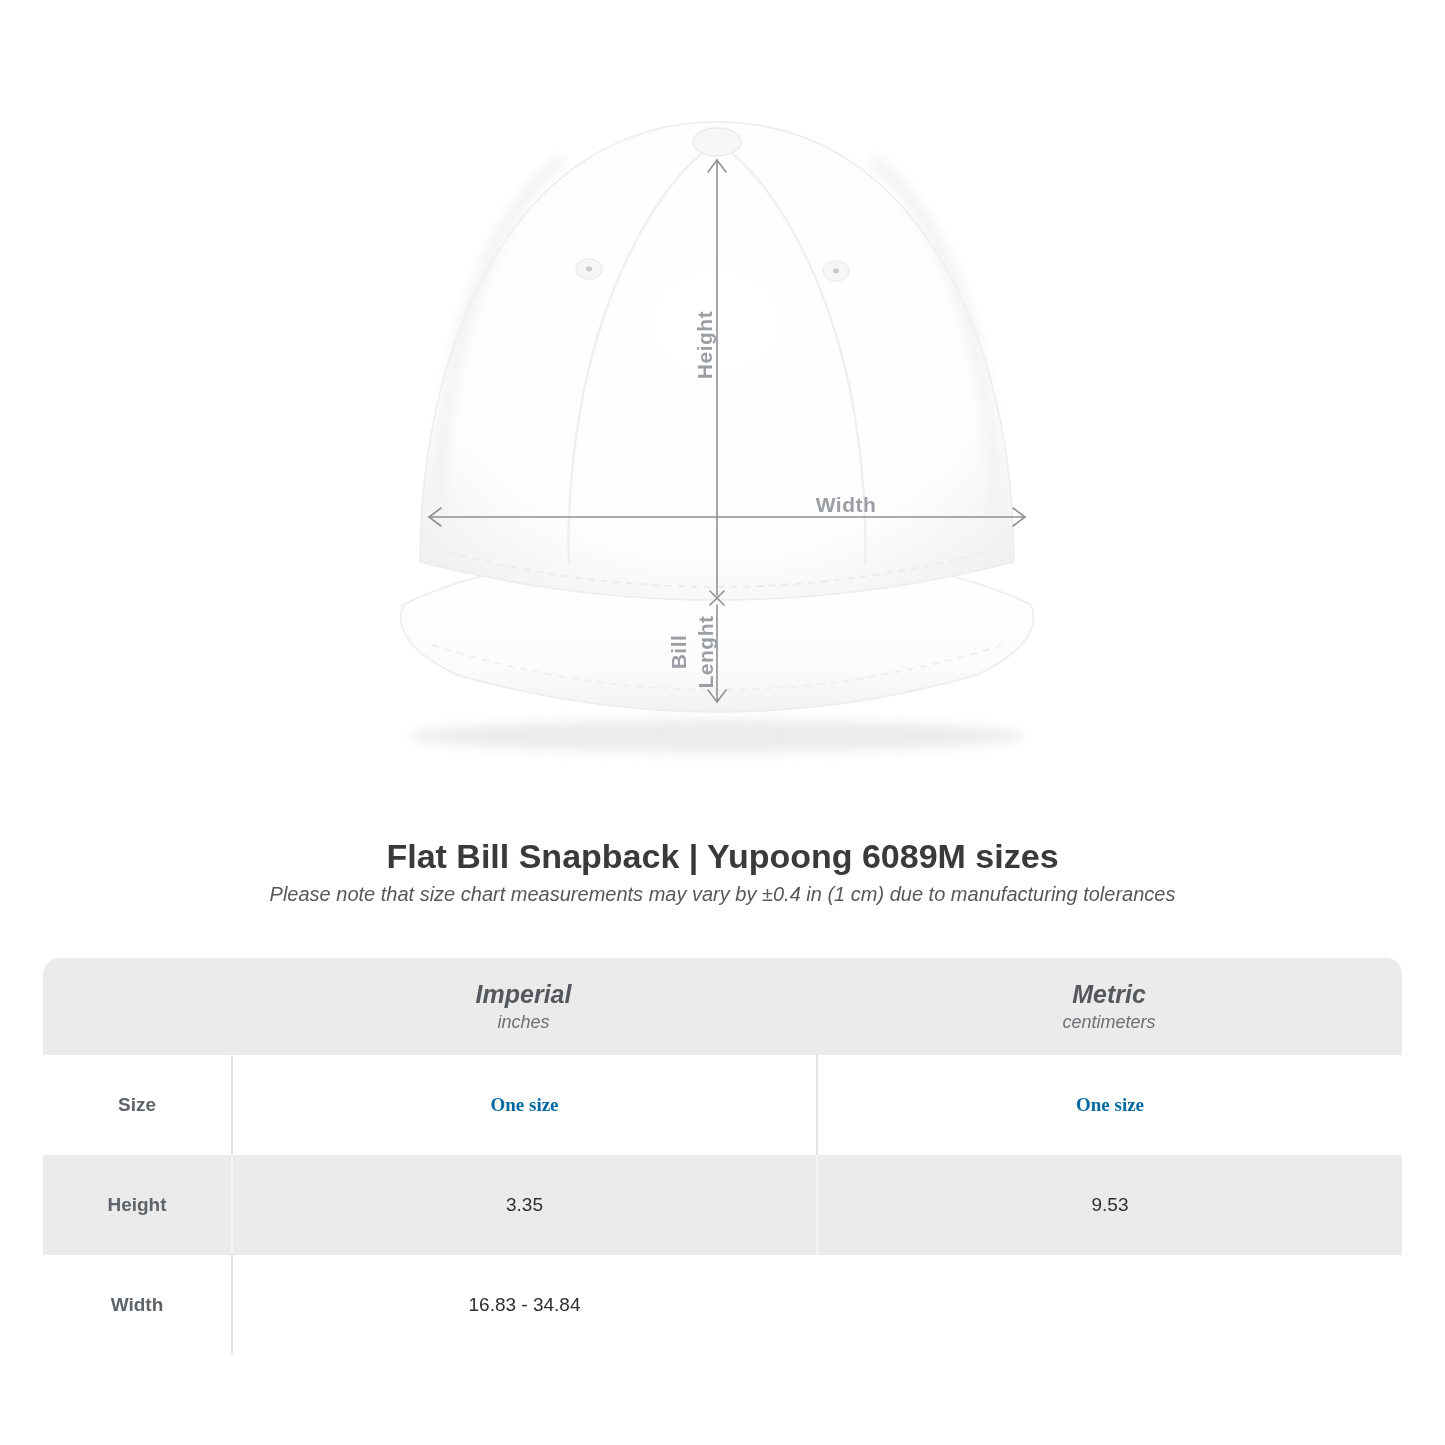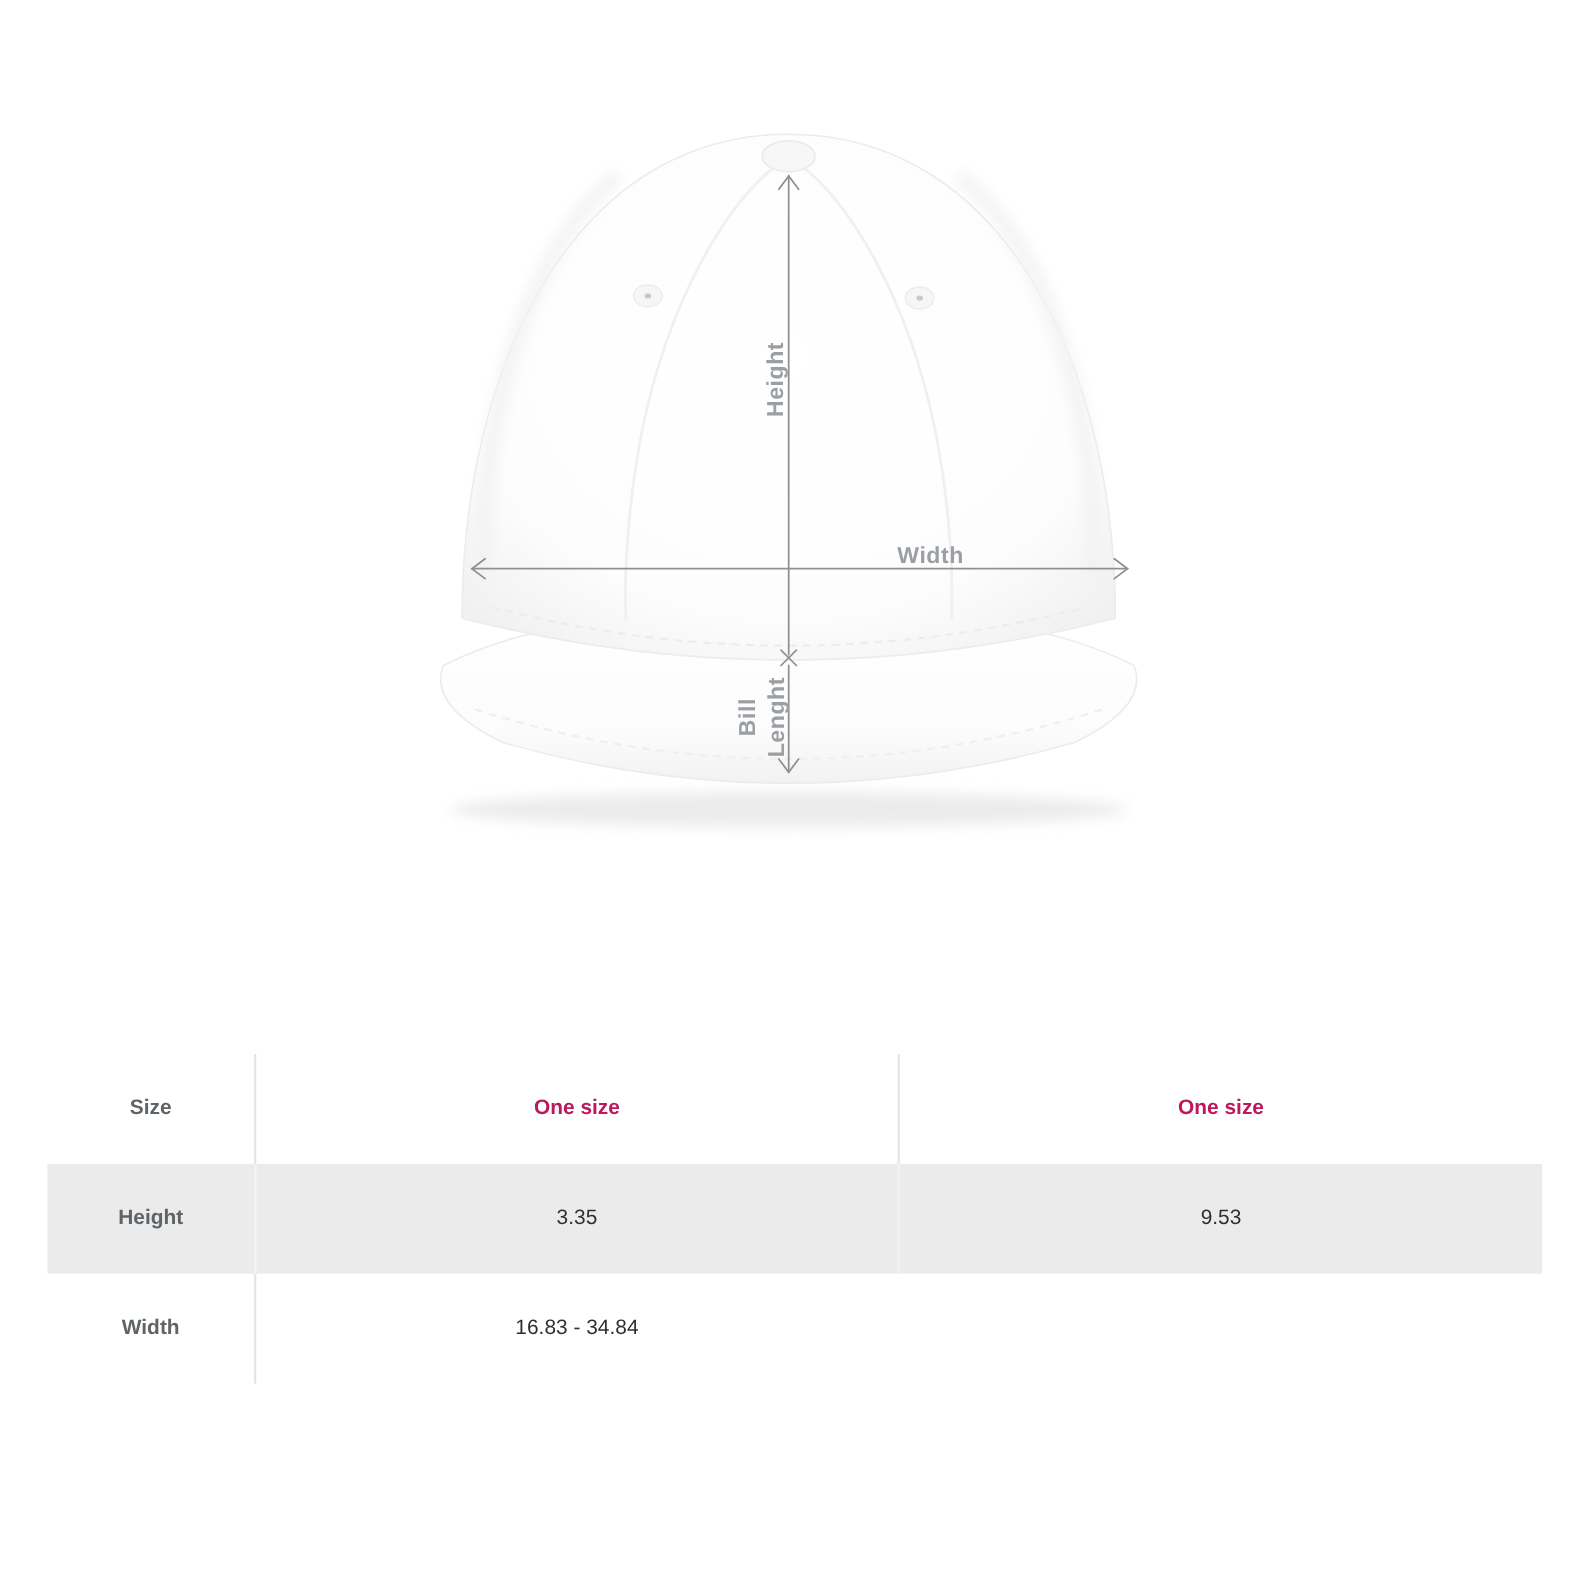--- a/index.html
+++ b/index.html
@@ -88,21 +88,21 @@
   }
   .trow.alt { background: #ebebeb; }
   .cell {
     display: flex;
     align-items: center;
     justify-content: center;
     font-size: 19px;
   }
   .cell.label { font-weight: bold; color: #5f6468; }
   .cell.value { color: #2f2f2f; }
-  .cell.value.strong { font-weight: bold; color: #be185d; }
+  .cell.value.strong { font-weight: bold; color: #0369a1; font-family: Liberation Serif, serif; }
   .trow .cell + .cell { border-left: 2px solid #e4e4e4; }
   .trow.alt .cell + .cell { border-left-color: #f3f3f3; }
 </style>
 </head>
 <body>
 
 <div class="page">
 
   <div class="hat-figure">
     <svg width="680" height="680" viewBox="0 0 680 680" xmlns="http://www.w3.org/2000/svg">
@@ -178,22 +178,37 @@
         </g>
       </g>
 
       <text class="measure-text" text-anchor="middle" transform="translate(335,255) rotate(-90)">Height</text>
       <text class="measure-text" text-anchor="middle" x="469" y="422">Width</text>
       <text class="measure-text" text-anchor="middle" transform="translate(309,562) rotate(-90)">Bill</text>
       <text class="measure-text" text-anchor="middle" transform="translate(336,562) rotate(-90)">Lenght</text>
     </svg>
   </div>
 
+  <div class="heading">
+    <h1>Flat Bill Snapback | Yupoong 6089M sizes</h1>
+    <p>Please note that size chart measurements may vary by ±0.4 in (1 cm) due to manufacturing tolerances</p>
+  </div>
 
   <div class="size-table">
+    <div class="thead">
+      <div class="th"></div>
+      <div class="th">
+        <div class="th-name">Imperial</div>
+        <div class="th-unit">inches</div>
+      </div>
+      <div class="th">
+        <div class="th-name">Metric</div>
+        <div class="th-unit">centimeters</div>
+      </div>
+    </div>
 
     <div class="trow">
       <div class="cell label">Size</div>
       <div class="cell value strong">One size</div>
       <div class="cell value strong">One size</div>
     </div>
 
     <div class="trow alt">
       <div class="cell label">Height</div>
       <div class="cell value">3.35</div>

